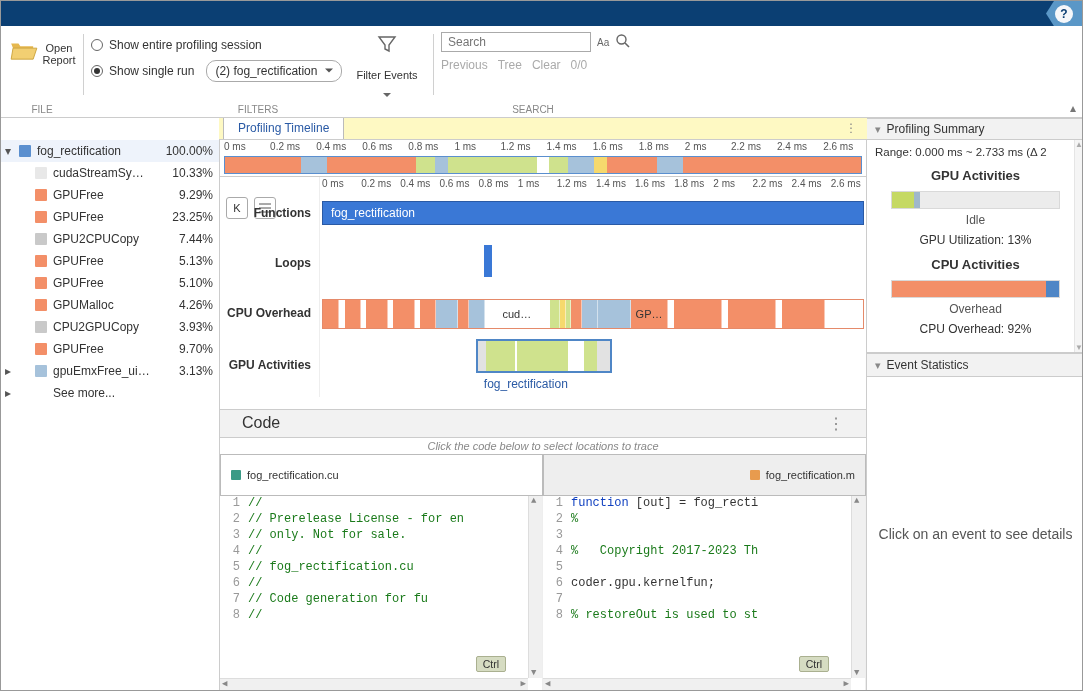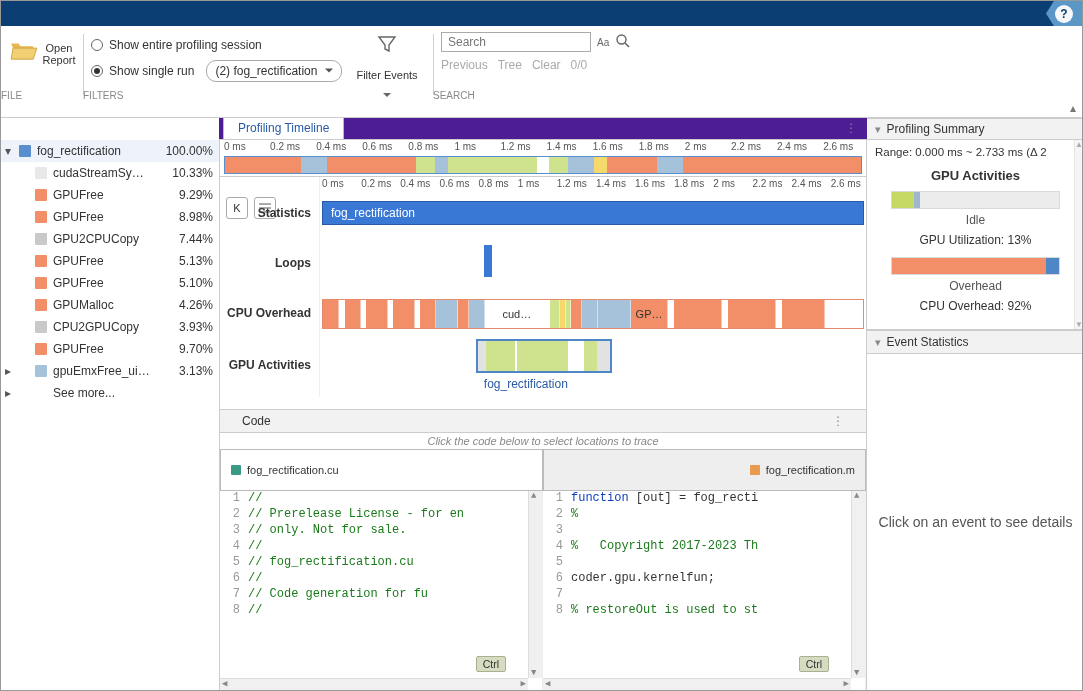--- a/index.html
+++ b/index.html
@@ -10,21 +10,21 @@
   .titlebar { background: #0b3f73; display: flex; align-items: stretch; height: 25px; }
   .titlebar .tab { background: #fff; color: #0b3f73; padding: 4px 10px; display: flex; align-items: center; font-size: 11px; border-right: 1px solid #aac; }
   .titlebar .spacer { flex: 1; }
   .titlebar .help { background: #5a97c7; width: 36px; display: flex; align-items: center; justify-content: center; clip-path: polygon(22% 0,100% 0,100% 100%,22% 100%,0 50%); }
   .help-circle { width: 18px; height: 18px; border-radius: 50%; background: #f5f7fa; color: #0b3f73; font-weight: bold; display: flex; align-items: center; justify-content: center; font-size: 12px; }
 
   
   .toolbar { display: flex; height: 92px; border-bottom: 1px solid #ccc; }
   .tool-section { display: flex; flex-direction: column; position: relative; padding: 6px 8px 0 8px; }
   .tool-section + .tool-section::before { content: ""; position: absolute; left: 0; top: 8px; bottom: 22px; width: 1px; background: #d0d0d0; }
-  .section-label { position: absolute; bottom: 16px; left: 0; right: 0; font-size: 10px; color: #888; }
+  .section-label { position: absolute; bottom: 2px; left: 0; right: 0; text-align: center; font-size: 10px; color: #888; }
   .open-report { display: flex; align-items: center; width: 70px; padding-top: 4px; }
   .folder-icon svg { width: 30px; height: 22px; }
   .open-label { font-size: 11px; margin-top: 6px; text-align: center; }
   .radio-row { display: flex; align-items: center; gap: 6px; height: 26px; }
   .radio { width: 12px; height: 12px; border: 1px solid #666; border-radius: 50%; display: inline-flex; align-items: center; justify-content: center; }
   .radio.sel::after { content: ""; width: 6px; height: 6px; background: #333; border-radius: 50%; }
   .select { border: 1px solid #aaa; border-radius: 10px; padding: 3px 24px 3px 8px; font-size: 12px; margin-left: 6px; position: relative; min-width: 136px; display: inline-flex; }
   .select::after { content: ""; position: absolute; right: 8px; top: 50%; transform: translateY(-30%); border: 4px solid transparent; border-top-color: #555; }
   .filter-col { display: flex; flex-direction: column; align-items: center; justify-content: center; gap: 12px; padding-top: 2px; }
   .funnel-icon svg { width: 20px; height: 20px; }
@@ -50,21 +50,21 @@
   .calltree { grid-column: 1; grid-row: 2; background: #fff; overflow: hidden; }
   .tree-row { display: flex; align-items: center; height: 22px; padding-right: 6px; }
   .tree-row .toggler { width: 14px; text-align: center; color: #555; }
   .tree-indent { display: inline-block; }
   .swatch { width: 12px; height: 12px; margin: 0 6px 0 4px; border-radius: 1px; flex-shrink: 0; }
   .tree-name { flex: 1; white-space: nowrap; overflow: hidden; text-overflow: ellipsis; }
   .tree-pct { width: 56px; text-align: right; }
   .tree-row.sel { background: #eef3fb; }
 
   
-  .timeline-header { grid-column: 2; grid-row: 1; background: #4c1d95; border-bottom: 1px solid #ccc; display: flex; align-items: flex-end; }
+  .timeline-header { grid-column: 2; grid-row: 1; background: #fef9c3; border-bottom: 1px solid #ccc; display: flex; align-items: flex-end; }
   .timeline-tab { background: #fff; border: 1px solid #bbb; border-bottom: none; padding: 4px 14px; font-size: 12px; color: #2a5aa5; margin-left: 4px; }
   .timeline-header .spacer { flex: 1; }
   .center-body { grid-column: 2; grid-row: 2; display: flex; flex-direction: column; border-left: 1px solid #ccc; border-right: 1px solid #ccc; overflow: hidden; }
 
   .ruler { height: 16px; padding-left: 100px; font-size: 10px; color: #555; display: flex; position: relative; }
   .ruler span { position: absolute; top: 1px; white-space: nowrap; }
   .overview-bar { margin: 0 4px 2px 4px; height: 18px; display: flex; border: 1px solid #5a8fcf; }
   .seg { height: 100%; }
 
   .timeline-area { display: grid; grid-template-columns: 100px 1fr; border-top: 1px solid #ccc; }
@@ -90,21 +90,21 @@
   .c-yl { background: #f6d96d; }
   .c-wh { background: #fff; }
 
   .gpu-block { margin-left: 28.5%; width: 25%; height: 34px; border: 2px solid #4f86c6; background: #fff; display: flex; }
   .gpu-block .seg { height: 100%; }
   .gpu-label { margin-left: 30%; color: #2a5aa5; font-size: 12px; }
 
   .resizer-h { height: 12px; cursor: row-resize; }
 
   
-  .code-header { background: #f2f2f2; border-top: 1px solid #ccc; border-bottom: 1px solid #ccc; padding: 4px 22px; font-size: 12px; display: flex; justify-content: space-between; }
+  .code-header { background: #f2f2f2; border-top: 1px solid #ccc; border-bottom: 1px solid #ccc; padding: 4px 22px; font-size: 16px; display: flex; justify-content: space-between; }
   .code-hint { text-align: center; font-style: italic; color: #888; font-size: 11px; padding: 2px 0; }
   .code-tabs { display: flex; }
   .code-tab { flex: 1; display: flex; align-items: center; gap: 6px; padding: 14px 10px; border: 1px solid #bbb; background: #fff; font-size: 11px; }
   .code-tab.bg { background: #eee; justify-content: flex-end; }
   .dot { width: 10px; height: 10px; border-radius: 1px; }
   .code-area { flex: 1; display: grid; grid-template-columns: 1fr 1fr; font-family: "Courier New", monospace; font-size: 12px; overflow: hidden; position: relative; }
   .code-col { position: relative; overflow: hidden; border-right: 1px solid #eee; }
   .code-line { display: flex; white-space: pre; height: 16px; }
   .ln { width: 28px; text-align: right; color: #999; padding-right: 8px; }
   .cm { color: #1a7a1a; }
@@ -231,21 +231,21 @@
           <span class="tree-indent" style="width:16px"></span>
           <span class="swatch" style="background:#f38f68"></span>
           <span class="tree-name">GPUFree</span>
           <span class="tree-pct">9.29%</span>
         </div>
         <div class="tree-row">
           <span class="toggler"></span>
           <span class="tree-indent" style="width:16px"></span>
           <span class="swatch" style="background:#f38f68"></span>
           <span class="tree-name">GPUFree</span>
-          <span class="tree-pct">8.98%</span>
+          <span class="tree-pct">23.25%</span>
         </div>
         <div class="tree-row">
           <span class="toggler"></span>
           <span class="tree-indent" style="width:16px"></span>
           <span class="swatch" style="background:#c9c9c9"></span>
           <span class="tree-name">GPU2CPUCopy</span>
           <span class="tree-pct">7.44%</span>
         </div>
         <div class="tree-row">
           <span class="toggler"></span>
@@ -364,21 +364,21 @@
               <span style="left: 275.913px;">1.4 ms</span>
               <span style="left: 315.043px;">1.6 ms</span>
               <span style="left: 354.174px;">1.8 ms</span>
               <span style="left: 393.304px;">2 ms</span>
               <span style="left: 432.435px;">2.2 ms</span>
               <span style="left: 471.565px;">2.4 ms</span>
               <span style="left: 510.696px;">2.6 ms</span>
             </div>
         </div>
 
-        <div class="lane-label" style="grid-row:2">Statistics</div>
+        <div class="lane-label" style="grid-row:2">Functions</div>
         <div class="lane-body functions" style="grid-row:2">
           <div class="fn-bar">fog_rectification</div>
         </div>
 
         <div class="lane-label" style="grid-row:3">Loops</div>
         <div class="lane-body loops" style="grid-row:3">
           <div class="loop-mark"></div>
         </div>
 
         <div class="lane-label" style="grid-row:4">CPU Overhead</div>
@@ -484,20 +484,21 @@
         <div class="mini-scroll"></div>
         <div class="range">Range: 0.000 ms ~ 2.733 ms (Δ 2</div>
         <h3>GPU Activities</h3>
         <div class="act-bar">
           <div class="seg" style="width:13%; background:#c5d964"></div>
           <div class="seg" style="width:4%; background:#9fb7cc"></div>
           <div class="seg" style="width:83%; background:#ececec"></div>
         </div>
         <div class="act-label">Idle</div>
         <div class="metric">GPU Utilization: 13%</div>
+        <h3>CPU Activities</h3>
         <div class="act-bar">
           <div class="seg" style="width:92%; background:#f38f68"></div>
           <div class="seg" style="width:8%; background:#4f86c6"></div>
         </div>
         <div class="act-label">Overhead</div>
         <div class="metric">CPU Overhead: 92%</div>
       </div>
 
       <div class="panel-header light stats-header">
         <span class="caret">▾</span>

